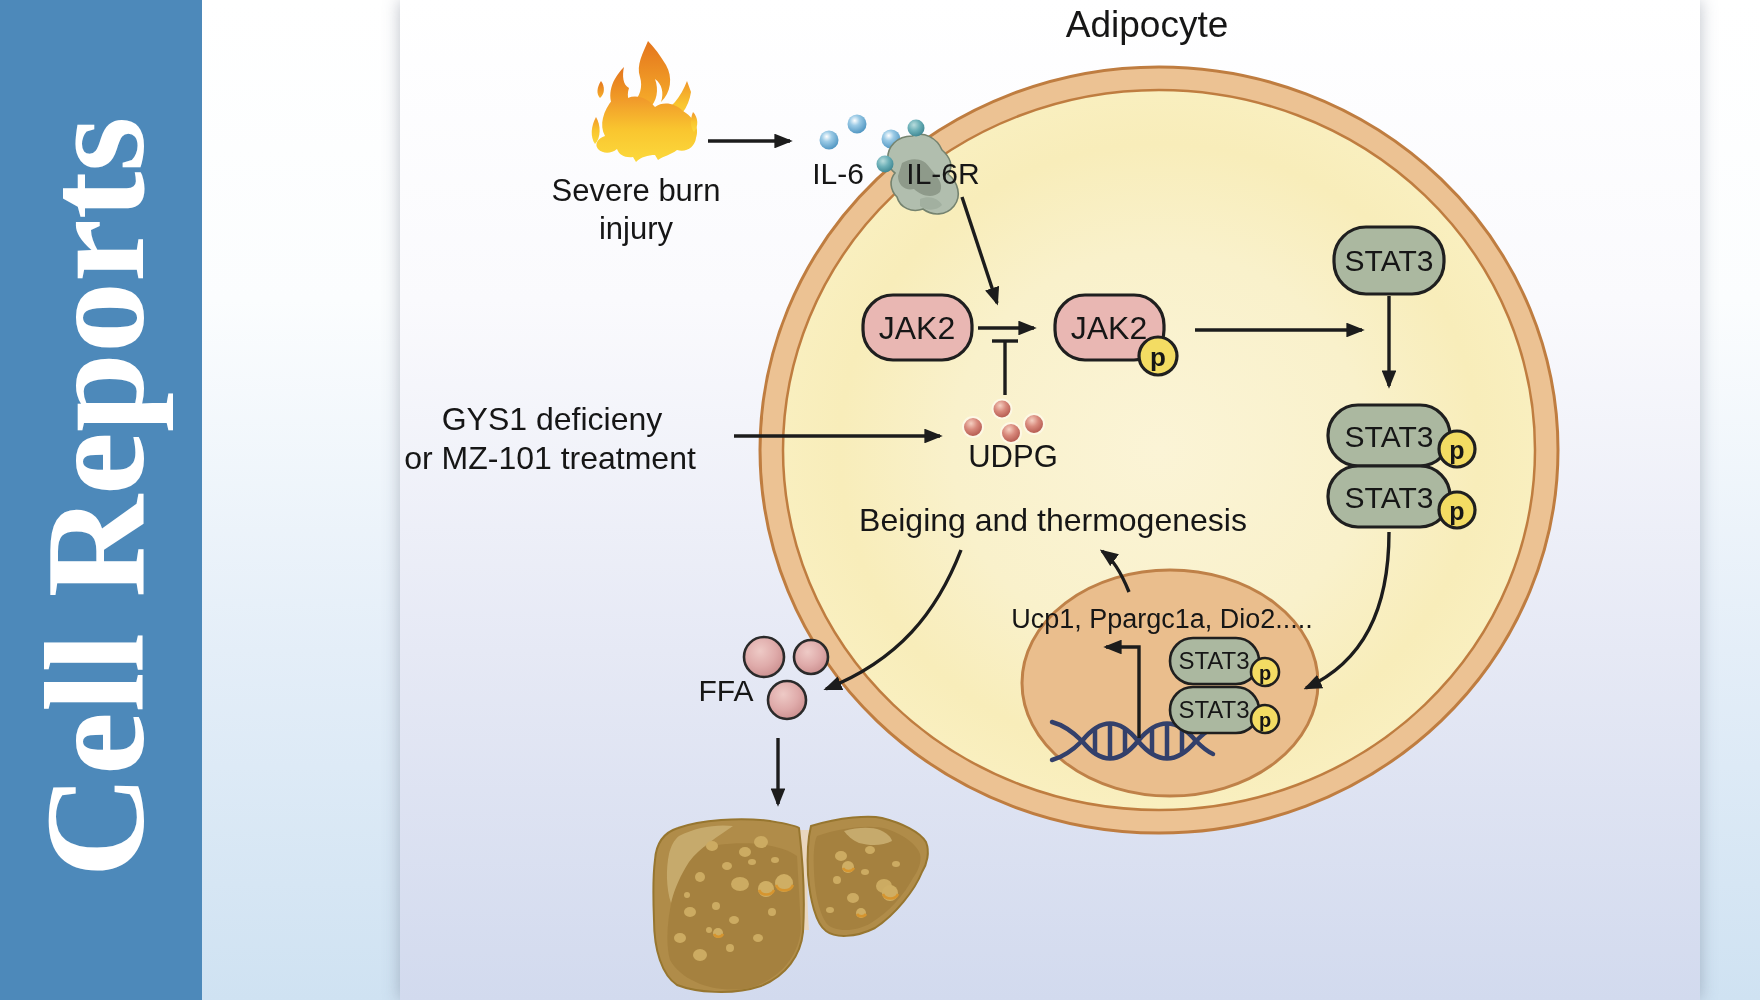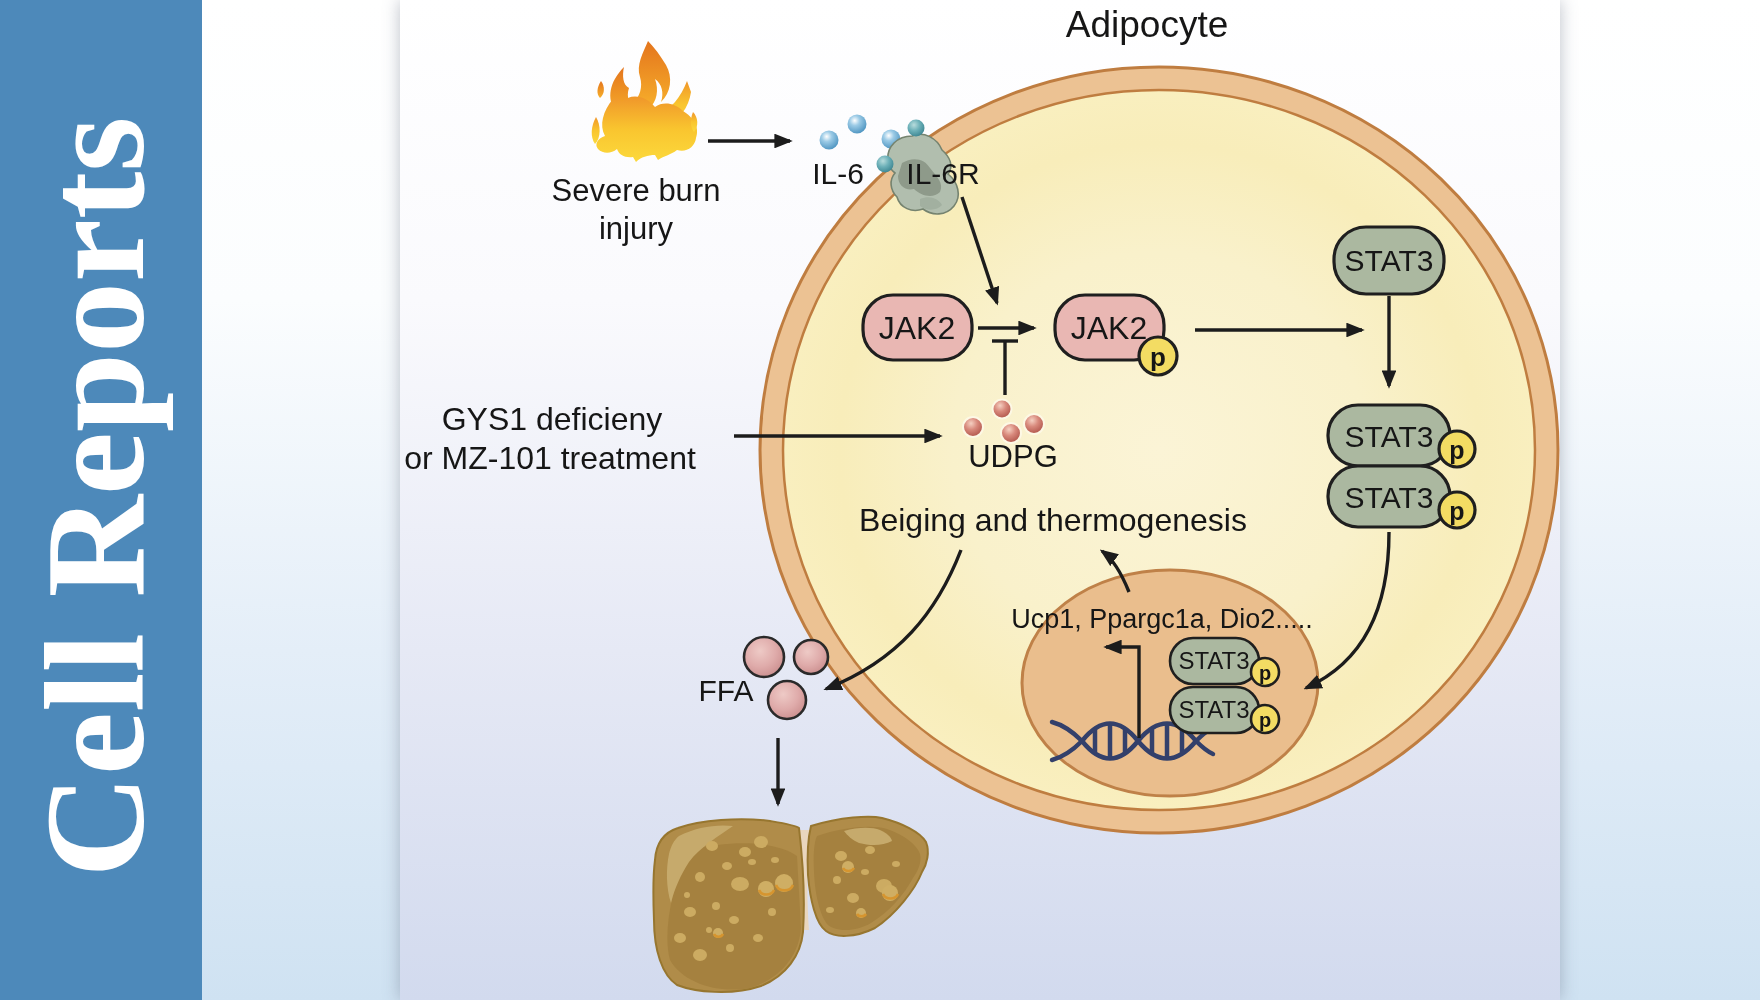--- a/index.html
+++ b/index.html
@@ -3,21 +3,21 @@
 <meta charset="utf-8">
 <style>
 * { margin:0; padding:0; box-sizing:border-box; }
 html,body { width:1760px; height:1000px; overflow:hidden; }
 body { position:relative; font-family:"Liberation Sans", sans-serif;
   background:linear-gradient(180deg,#ffffff 0%,#fbfdfe 30%,#e4eef8 65%,#cfe2f2 100%); }
 .band { position:absolute; left:0; top:0; width:202px; height:1000px; background:#4d89ba; }
 .bandtext { position:absolute; left:95px; top:497px; color:#ffffff;
   font-family:"Liberation Serif", serif; font-weight:bold; font-size:142px;
   white-space:nowrap; transform:translate(-50%,-50%) rotate(-90deg); }
-.page { position:absolute; left:400px; top:0; width:1160px; height:1000px;
+.page { position:absolute; left:400px; top:0; width:1300px; height:1000px;
   background:linear-gradient(180deg,#ffffff 0%,#fafafd 30%,#e6e9f5 65%,#d2daee 100%);
   box-shadow:0 0 16px rgba(90,100,120,0.4); }
 svg { position:absolute; left:0; top:0; }
 </style>
 </head>
 <body>
 <div class="band">
     <div class="bandtext">Cell Reports</div>
   </div>
 <div class="page">

